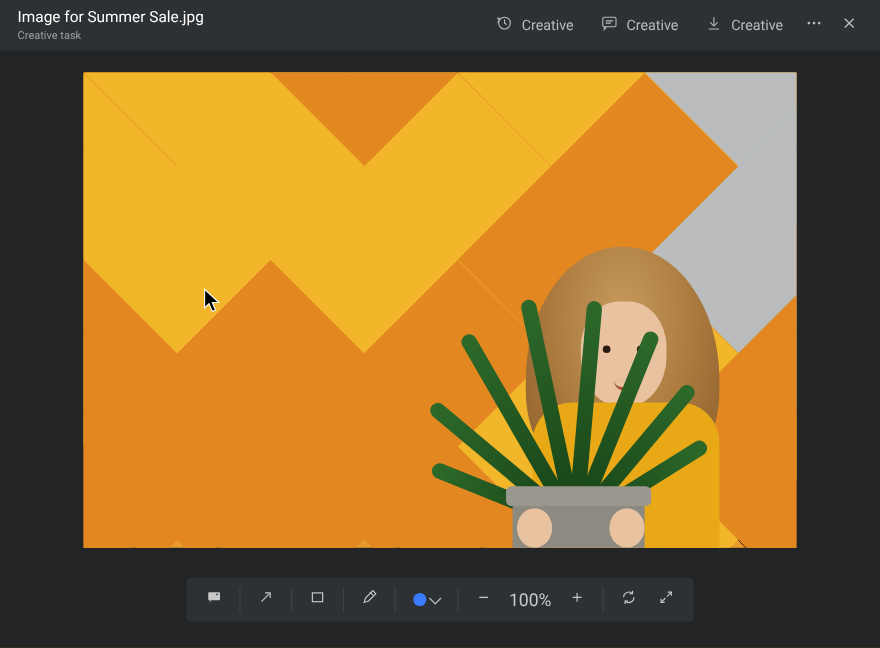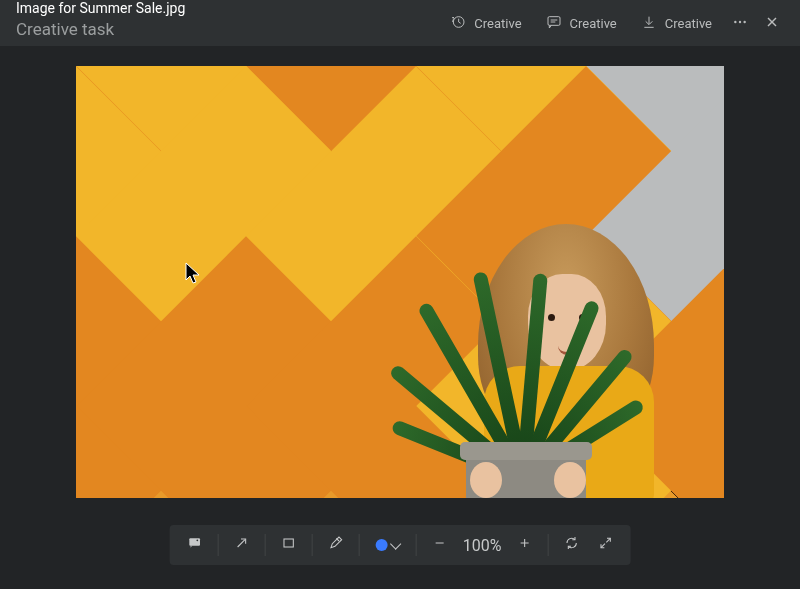--- a/index.html
+++ b/index.html
@@ -9,26 +9,27 @@
     font-family: -apple-system, BlinkMacSystemFont, "Segoe UI", Roboto, Arial, sans-serif;
     color: #dcdcdc;
     position: relative;
   }
 
   
   .header {
     height: 46px;
     background: #2e3133;
     display: flex;
+    align-items: center;
     padding: 0 14px 0 16px;
     gap: 37px;
   }
   .title-block { flex: 1; }
   .file-title { color: #fff; font-size: 14px; font-weight: 400; line-height: 1.2; }
-  .file-subtitle { color: #9b9e9f; font-size: 17px; margin-top: 2px; }
+  .file-subtitle { color: #9b9e9f; font-size: 10px; margin-top: 2px; }
   .header-actions { display: flex; align-items: center; gap: 4px; }
   .h-btn {
     display: flex; align-items: center; gap: 8px;
     height: 32px; padding: 0 10px;
     color: #b9bbbc; font-size: 13px;
     border-radius: 4px; cursor: pointer;
   }
   .h-btn.icon-only { padding: 0 6px; }
   .h-btn svg { width: 16px; height: 16px; stroke: #b9bbbc; fill: none; stroke-width: 1.5; }
   .h-btn.more svg { stroke: none; fill: #b9bbbc; }

